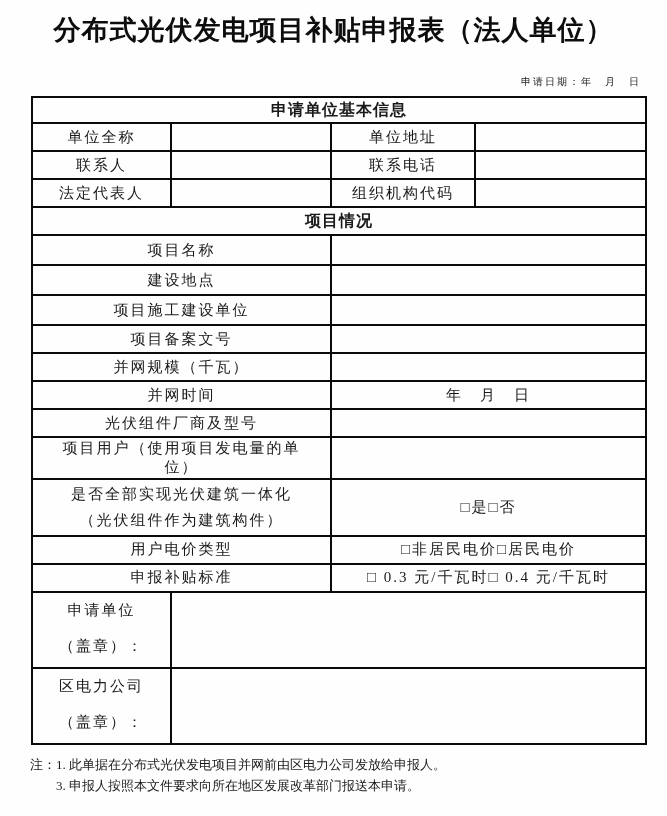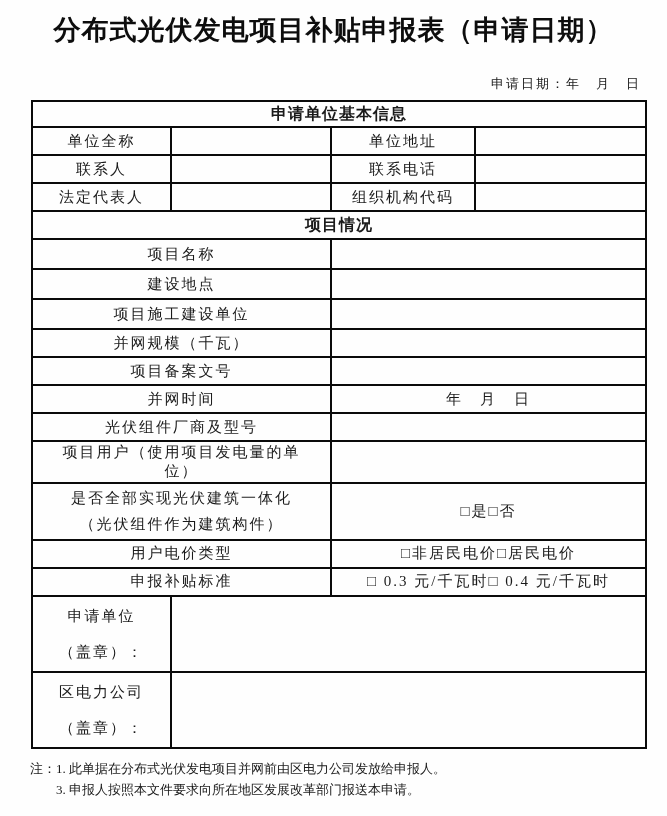--- a/index.html
+++ b/index.html
@@ -22,21 +22,21 @@
     font-family: "Liberation Sans", sans-serif;
     font-weight: bold;
     font-size: 27px;
     letter-spacing: 1px;
     color: #0d0d0d;
   }
   .date-line {
     width: 610px;
     margin: 27px 0 7px 31px;
     text-align: right;
-    font-size: 13px;
+    font-size: 10px;
     letter-spacing: 2px;
     color: #1a1a1a;
   }
   table.form {
     border-collapse: collapse;
     table-layout: fixed;
     margin-left: 31px;
     width: 614px;
   }
   table.form td {
@@ -61,20 +61,21 @@
   tr.h75 { height: 75px; }
   tr.h68 { height: 68px; }
   .two-line {
     white-space: pre-line;
     line-height: 1.75;
   }
   .stamp-label {
     white-space: pre-line;
     line-height: 2.4;
     text-align: center;
+    font-family: Liberation Mono, monospace;
   }
   .value-cell {
     letter-spacing: 1px;
   }
   .notes {
     display: flex;
     margin: 9px 0 0 30px;
     width: 618px;
     font-size: 13px;
     line-height: 1.62;
@@ -88,21 +89,21 @@
     padding-left: 15px;
     text-indent: -15px;
     white-space: pre-line;
   }
 </style>
 </head>
 <body>
 
 <div class="page">
 
-  <h1 class="page-title">分布式光伏发电项目补贴申报表（申请日期）</h1>
+  <h1 class="page-title">分布式光伏发电项目补贴申报表（法人单位）</h1>
 
   <div class="date-line">申请日期：年　月　日</div>
 
   <table class="form">
     <colgroup>
       <col style="width:139px">
       <col style="width:160px">
       <col style="width:144px">
       <col style="width:171px">
     </colgroup>
@@ -141,25 +142,25 @@
     </tr>
     <tr class="h30">
       <td colspan="2">建设地点</td>
       <td colspan="2" class="value-cell"></td>
     </tr>
     <tr class="h30">
       <td colspan="2">项目施工建设单位</td>
       <td colspan="2" class="value-cell"></td>
     </tr>
     <tr class="h28">
+      <td colspan="2">项目备案文号</td>
+      <td colspan="2" class="value-cell"></td>
+    </tr>
+    <tr class="h28">
       <td colspan="2">并网规模（千瓦）</td>
-      <td colspan="2" class="value-cell"></td>
-    </tr>
-    <tr class="h28">
-      <td colspan="2">项目备案文号</td>
       <td colspan="2" class="value-cell"></td>
     </tr>
     <tr class="h28">
       <td colspan="2">并网时间</td>
       <td colspan="2" class="value-cell">年　月　日</td>
     </tr>
     <tr class="h28">
       <td colspan="2">光伏组件厂商及型号</td>
       <td colspan="2" class="value-cell"></td>
     </tr>

